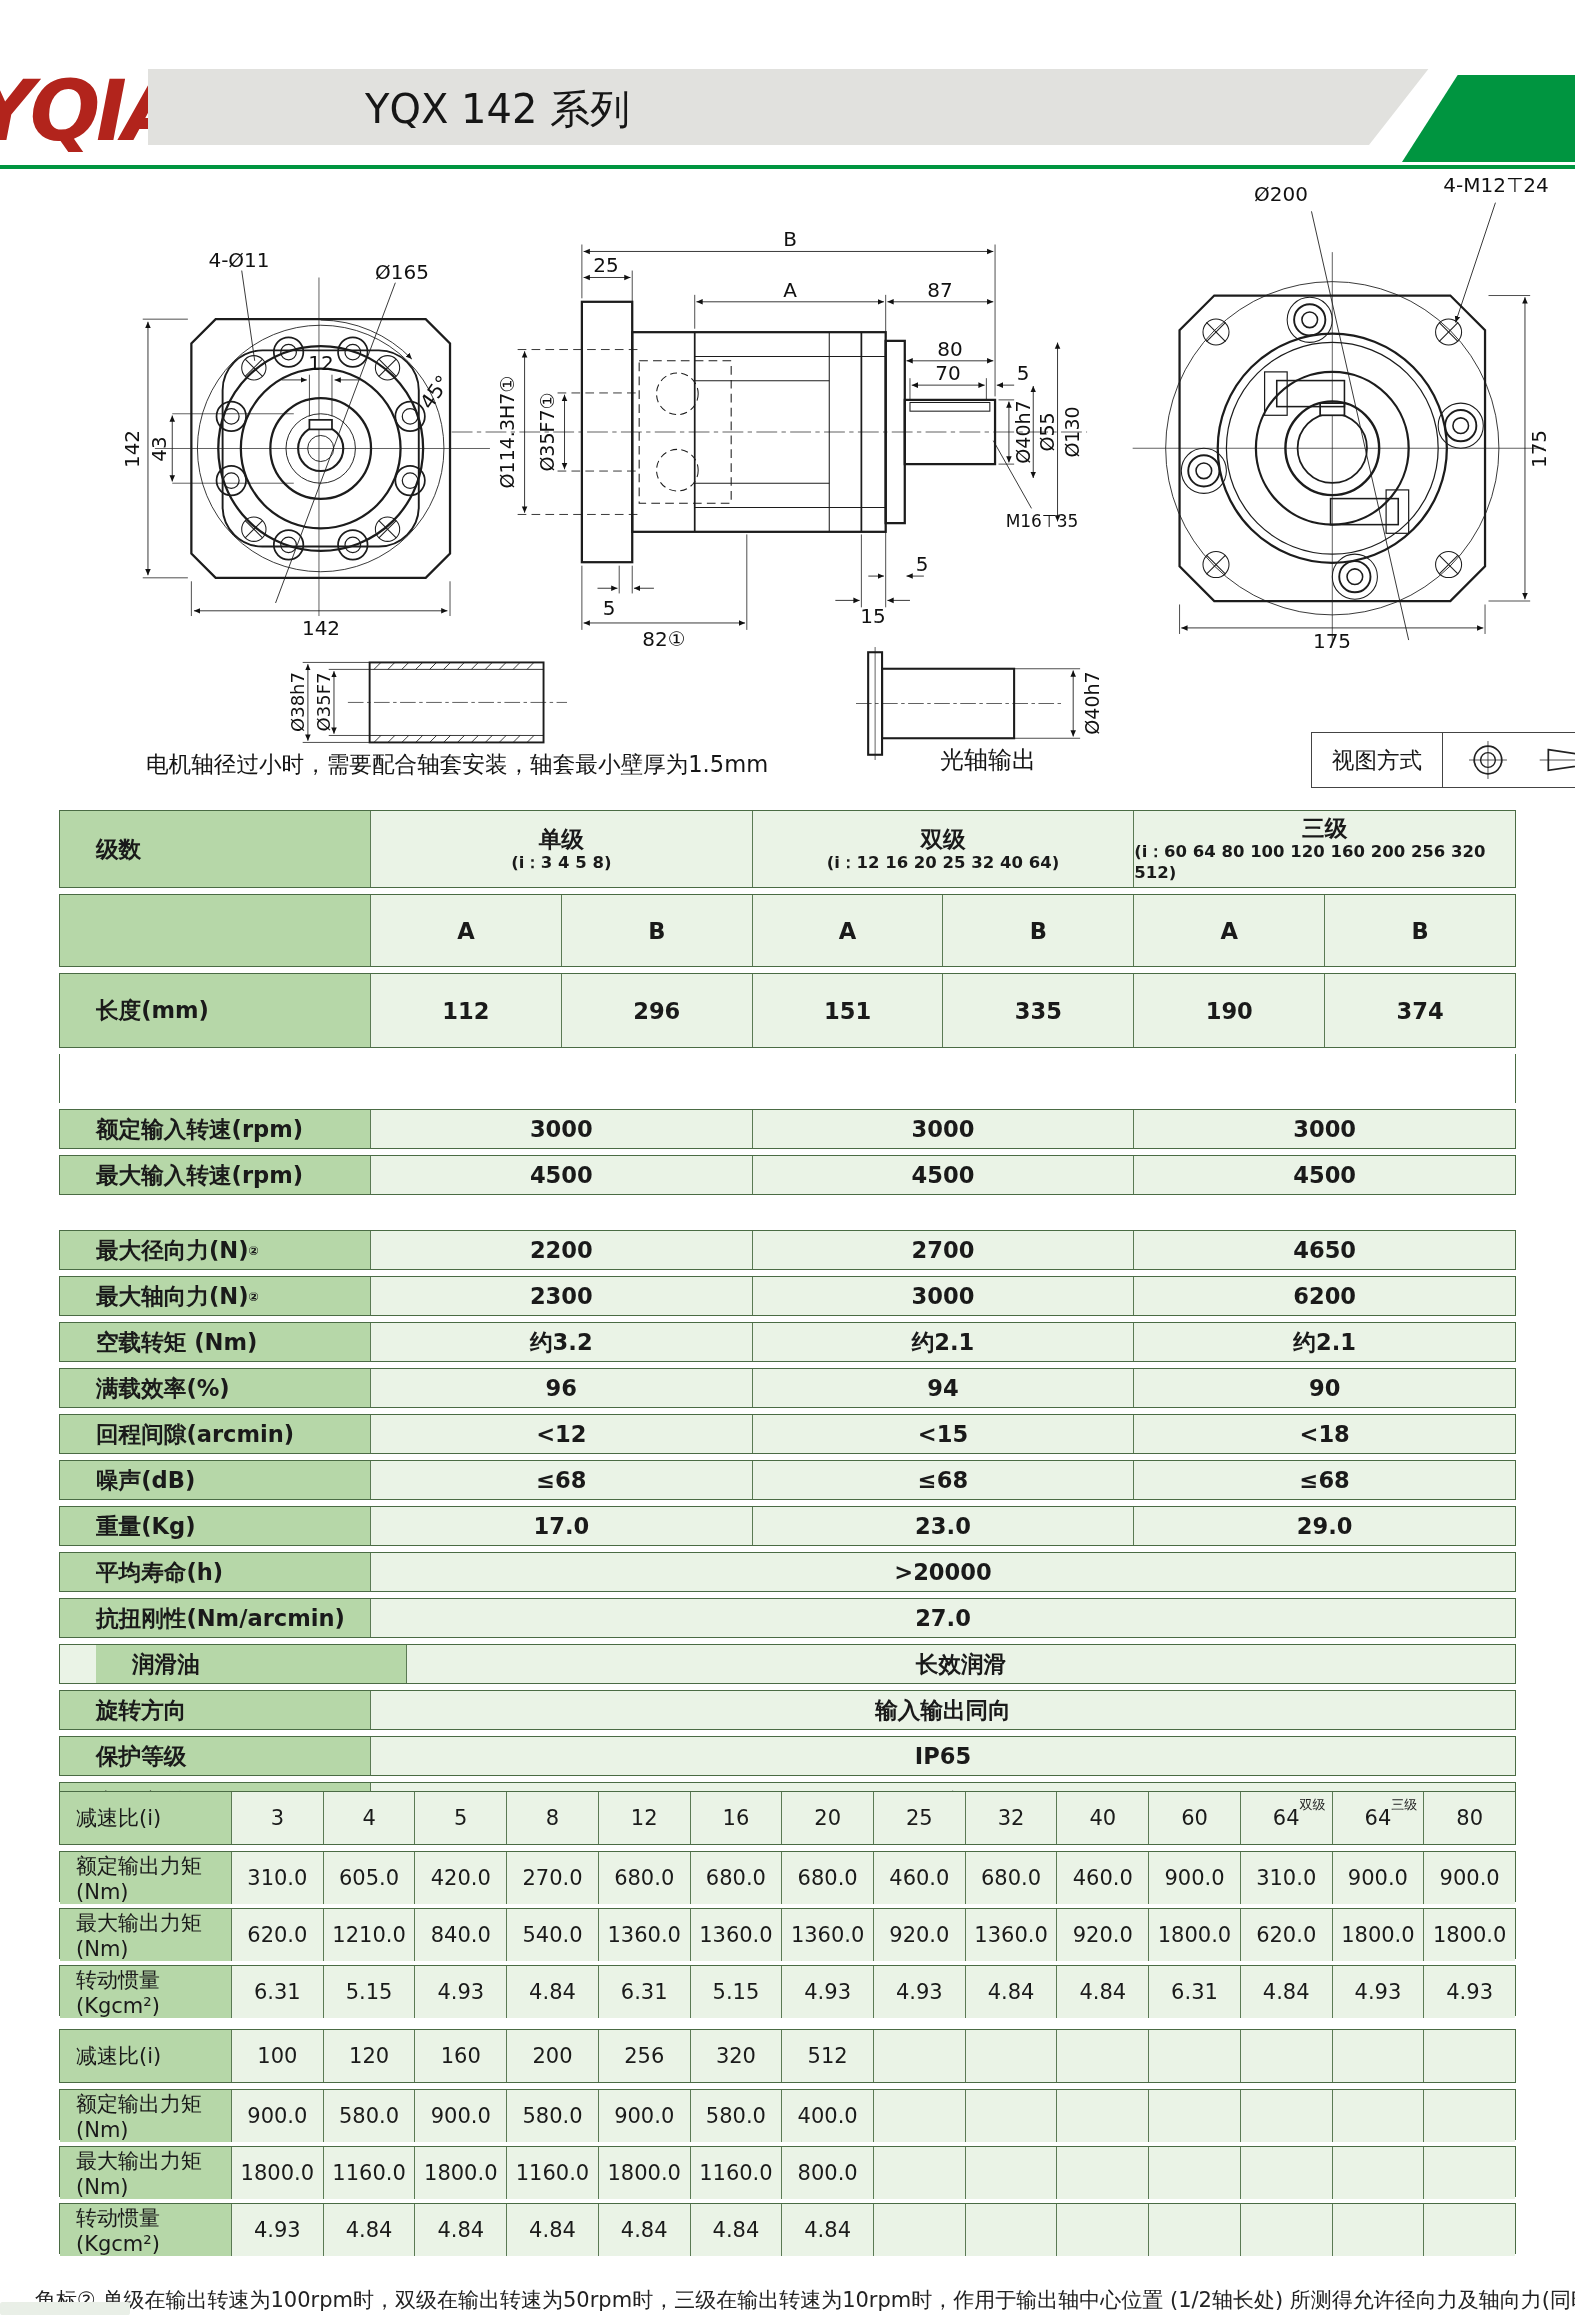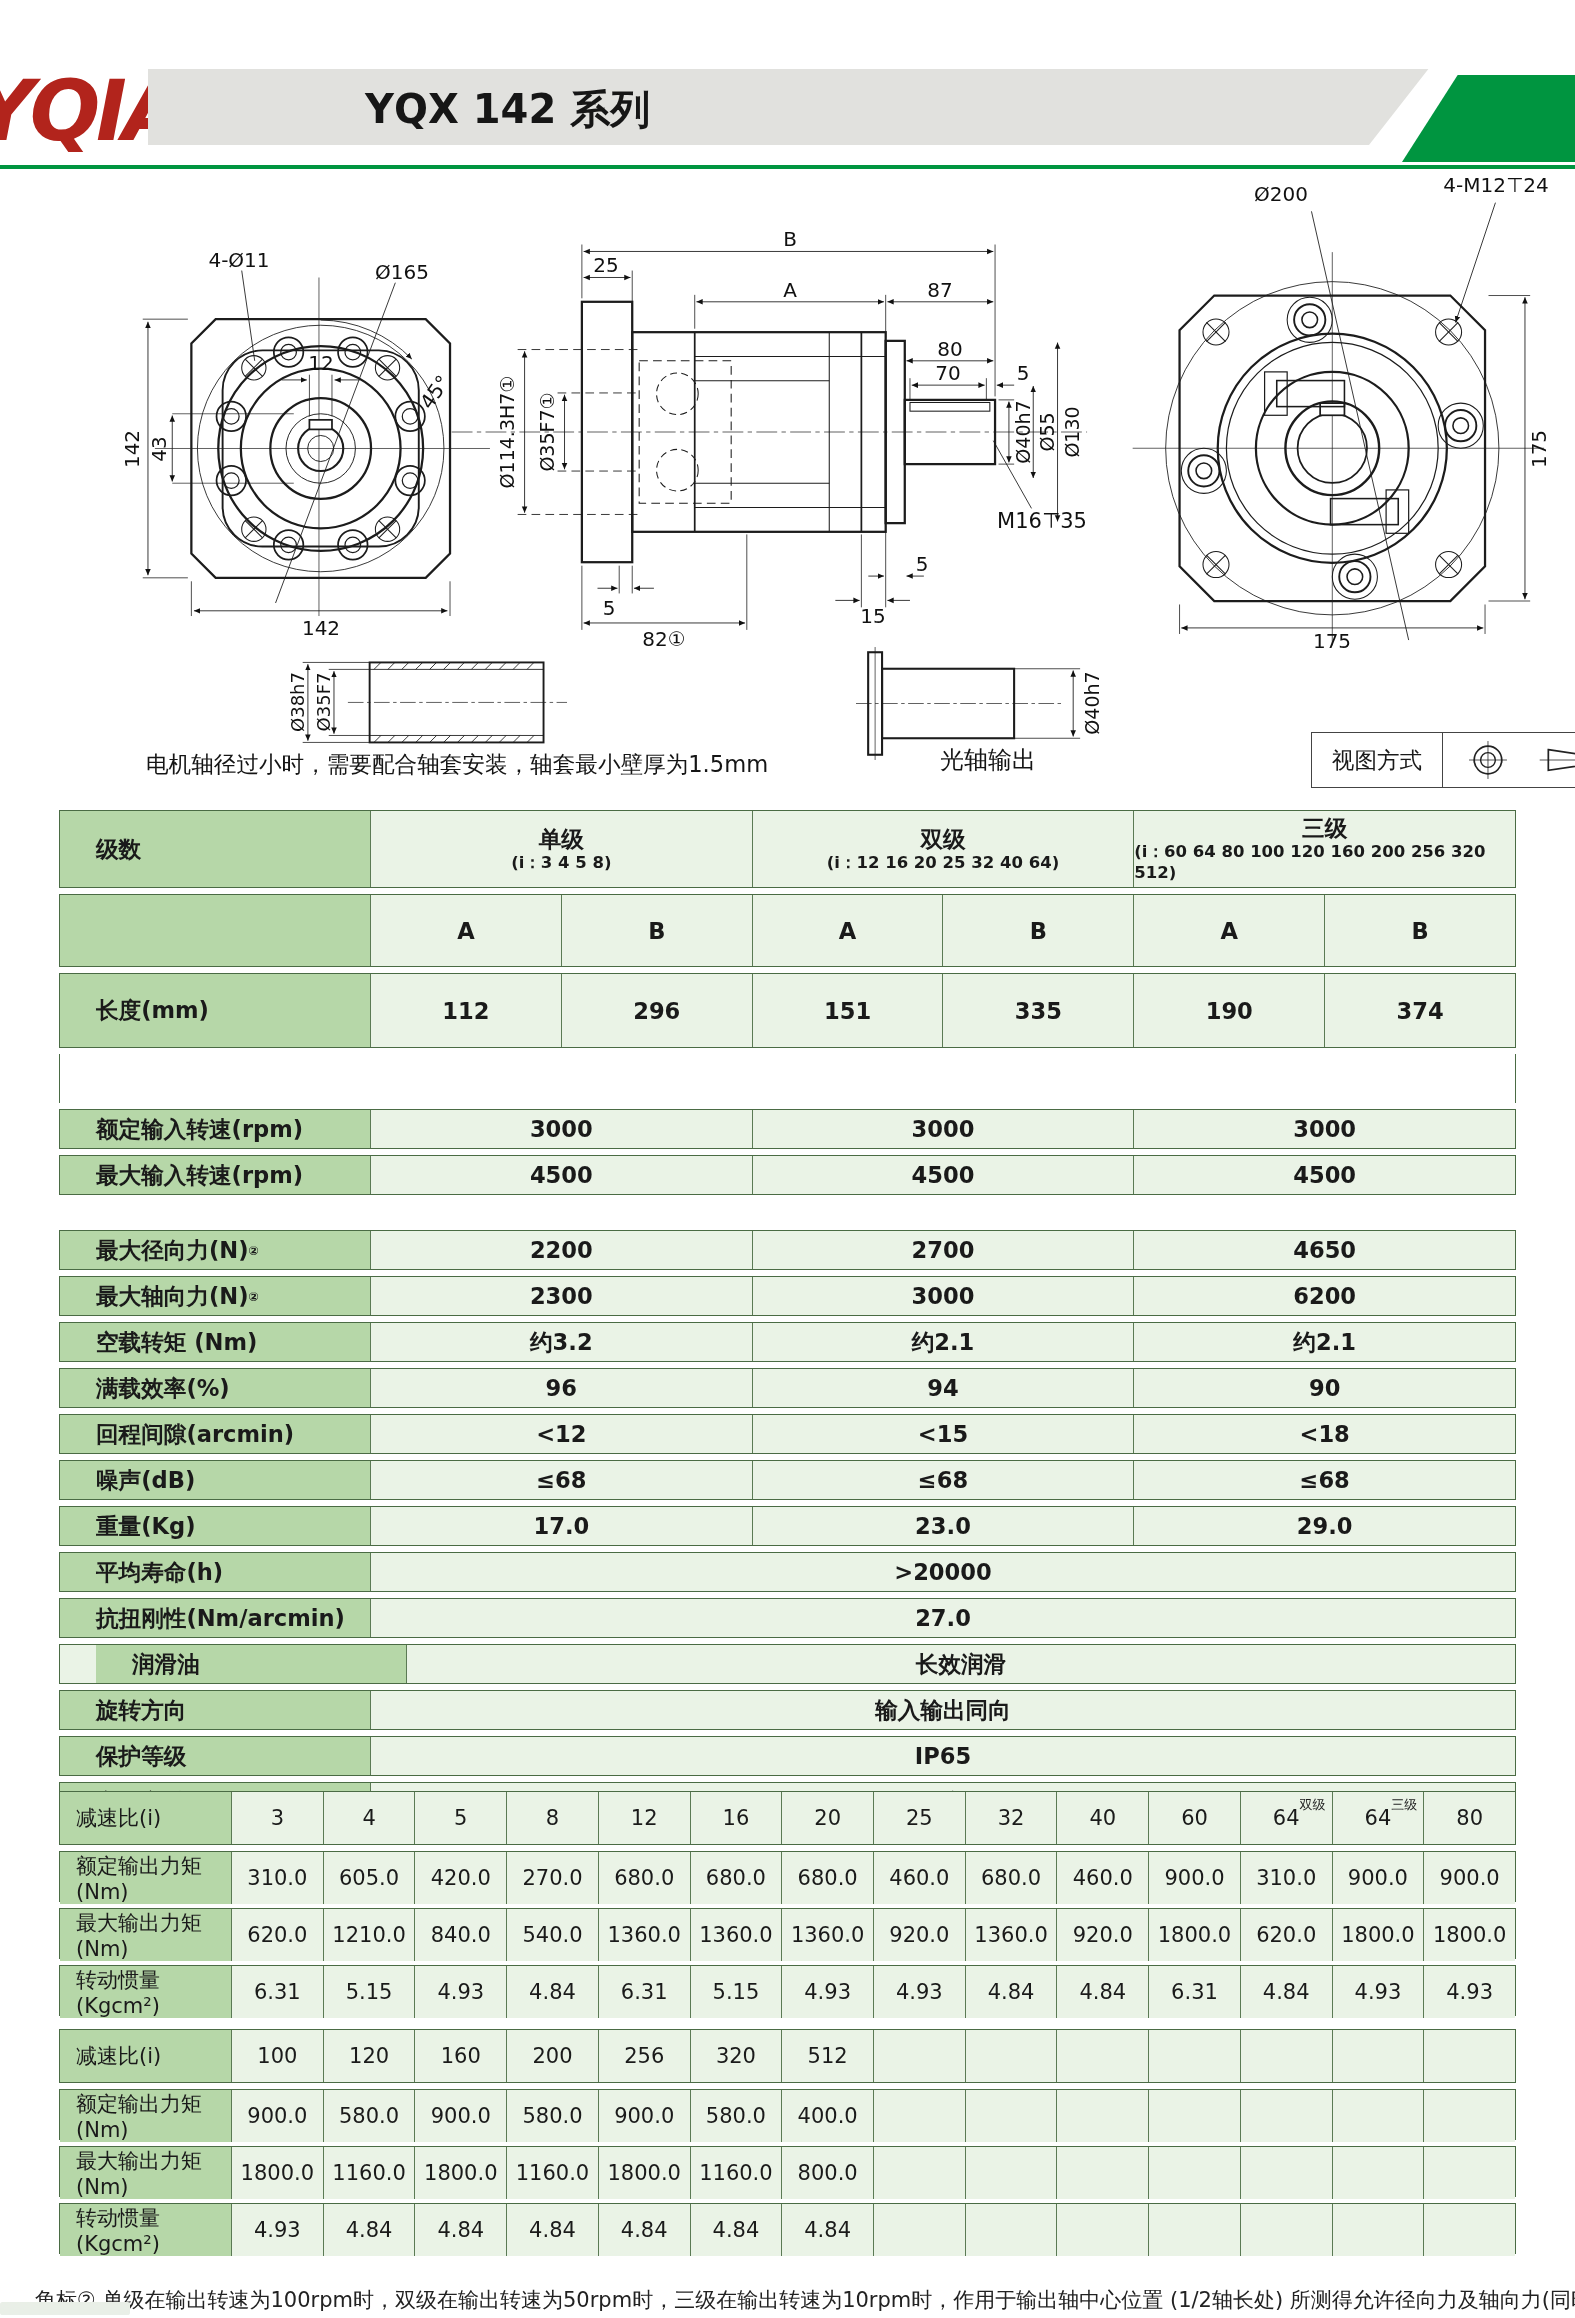--- a/index.html
+++ b/index.html
@@ -5,21 +5,21 @@
   html,body { margin:0; padding:0; background:#ffffff; }
   .page { position:relative; width:1576px; height:2319px; background:#ffffff;
           font-family:"DejaVu Sans", sans-serif; color:#1a1a1a; overflow:hidden; }
 
   
   .hdr-logo { position:absolute; left:-26px; top:68px; font-size:83px; font-weight:bold;
               font-style:italic; letter-spacing:-4.3px; color:#b2241c; line-height:87px; }
   .hdr-bar { position:absolute; left:148px; top:69px; width:1320px; height:76px;
              background:#e1e1de; clip-path:polygon(0 0,97% 0,92.5% 100%,0 100%); }
   .hdr-title { position:absolute; left:217px; top:0; height:76px; line-height:80px;
-               font-size:40px; font-weight:bold; color:#161616; }
+               font-size:40px; font-weight:normal; color:#161616; }
   .hdr-green { position:absolute; right:0; top:75px; width:174px; height:87px;
                background:#009540; clip-path:polygon(32% 0,100% 0,100% 100%,0 100%); }
   .hdr-line { position:absolute; left:0; top:165px; width:1576px; height:3.5px; background:#009540; }
 
   
   .dw { position:absolute; }
   .dw svg { position:absolute; left:0; top:0; }
   .dlabc { position:absolute; transform:translate(-50%,-50%); font-size:20px;
            white-space:nowrap; color:#111; }
   .rot { transform:translate(-50%,-50%) rotate(-90deg); }
@@ -223,21 +223,21 @@
     <span class="dlabc" style="left:356px;top:75px">A</span>
     <span class="dlabc" style="left:506px;top:75px">87</span>
     <span class="dlabc" style="left:516px;top:134px">80</span>
     <span class="dlabc" style="left:514px;top:158px">70</span>
     <span class="dlabc" style="left:589px;top:158px">5</span>
     <span class="dlabc rot" style="left:73px;top:217px;font-size:19px">Ø114.3H7①</span>
     <span class="dlabc rot" style="left:113px;top:217px;font-size:19px">Ø35F7①</span>
     <span class="dlabc rot" style="left:589px;top:217px;font-size:19px">Ø40h7</span>
     <span class="dlabc rot" style="left:613px;top:217px;font-size:19px">Ø55</span>
     <span class="dlabc rot" style="left:638px;top:217px;font-size:19px">Ø130</span>
-    <span class="dlabc" style="left:608px;top:306px;font-size:21px">M16⊤35</span>
+    <span class="dlabc" style="left:608px;top:306px;font-size:17px">M16⊤35</span>
     <span class="dlabc" style="left:175px;top:393px">5</span>
     <span class="dlabc" style="left:230px;top:424px">82①</span>
     <span class="dlabc" style="left:439px;top:401px">15</span>
     <span class="dlabc" style="left:488px;top:349px">5</span>
   </div>
 
   <div class="dw" style="left:1103px;top:161px;width:469px;height:486px">
     <svg width="469" height="486" viewBox="0 0 540 560">
       <defs>
           <marker id="rm" viewBox="0 0 10 10" refX="9" refY="5" markerWidth="8" markerHeight="8" orient="auto-start-reverse">

